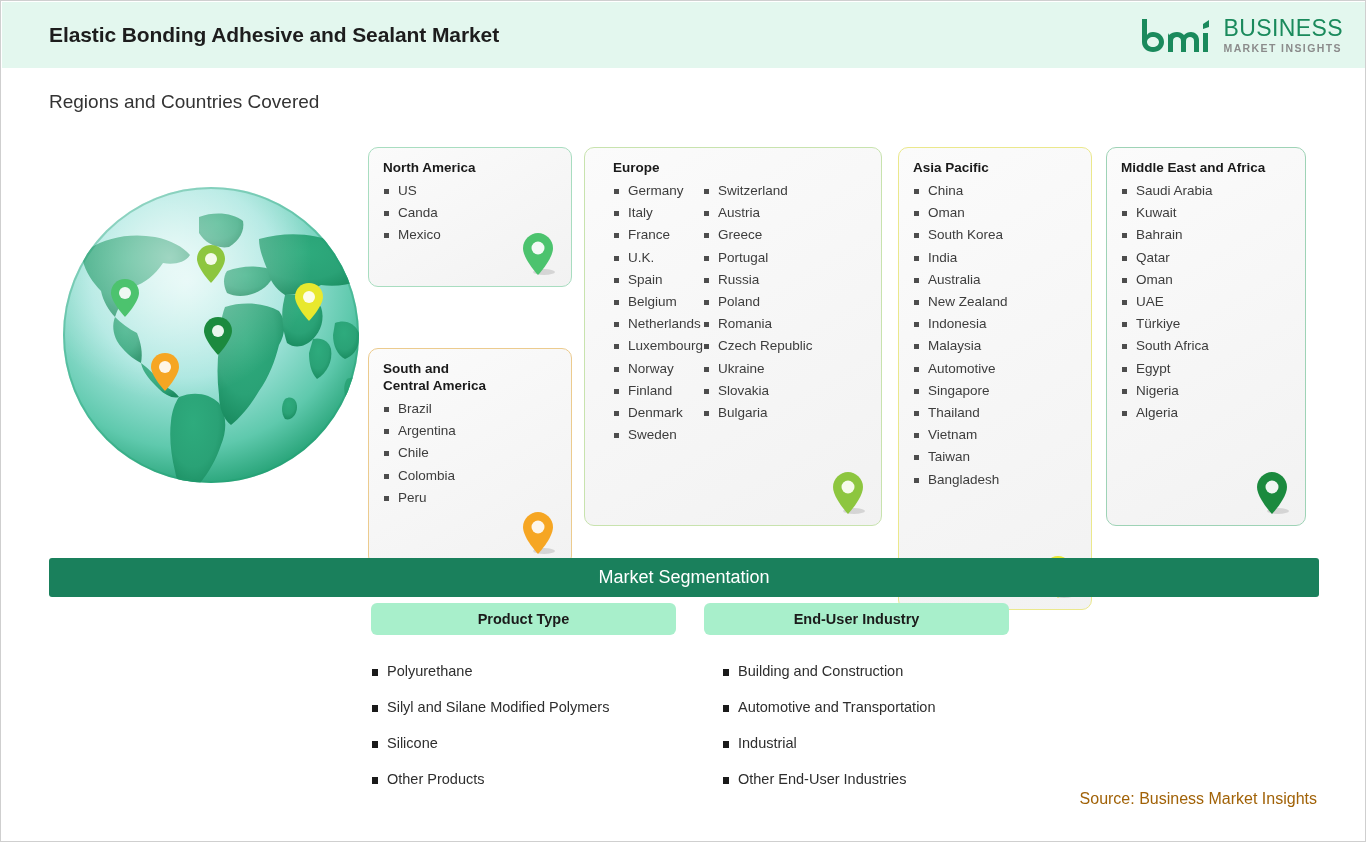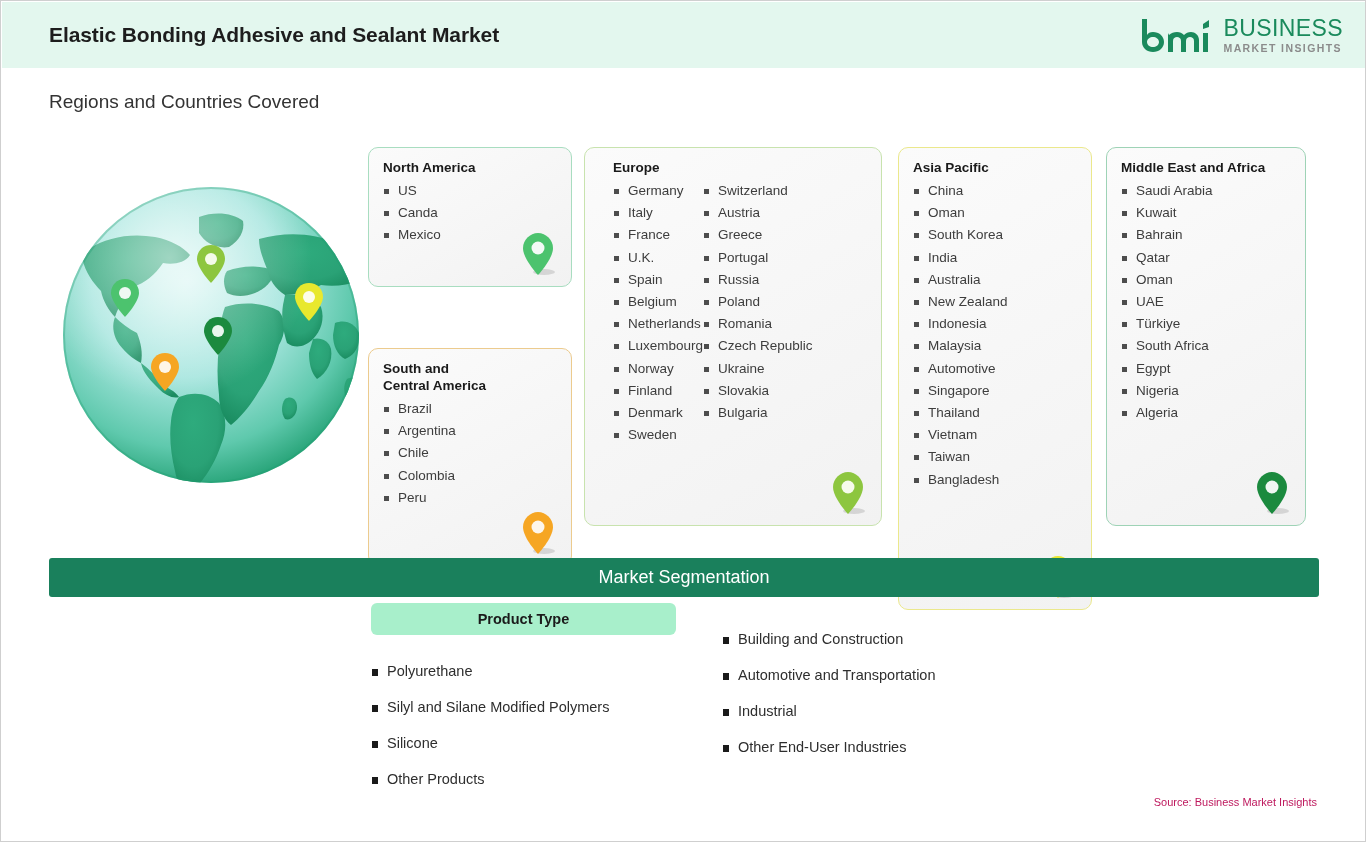--- a/index.html
+++ b/index.html
@@ -158,22 +158,22 @@
     left: 1px; top: 6px;
     width: 6px; height: 7px;
     background: #1a1a1a;
   }
   .seg-col:nth-child(2) ul { margin-left: 18px; }
 
   
   .source {
     position: absolute;
     right: 48px; bottom: 33px;
-    font-size: 11px;
-    color: #be185d;
+    font-size: 16px;
+    color: #a16207;
   }
 </style>
 </head>
 <body>
 
 <div class="page">
 
   <div class="header">
     <div class="header-title">Elastic Bonding Adhesive and Sealant Market</div>
     <div class="logo">
@@ -416,20 +416,21 @@
     <div class="seg-col">
       <div class="seg-pill">Product Type</div>
       <ul>
         <li>Polyurethane</li>
         <li>Silyl and Silane Modified Polymers</li>
         <li>Silicone</li>
         <li>Other Products</li>
       </ul>
     </div>
     <div class="seg-col">
+      <div class="seg-pill">End-User Industry</div>
       <ul>
         <li>Building and Construction</li>
         <li>Automotive and Transportation</li>
         <li>Industrial</li>
         <li>Other End-User Industries</li>
       </ul>
     </div>
   </div>
 
   <div class="source">Source: Business Market Insights</div>

